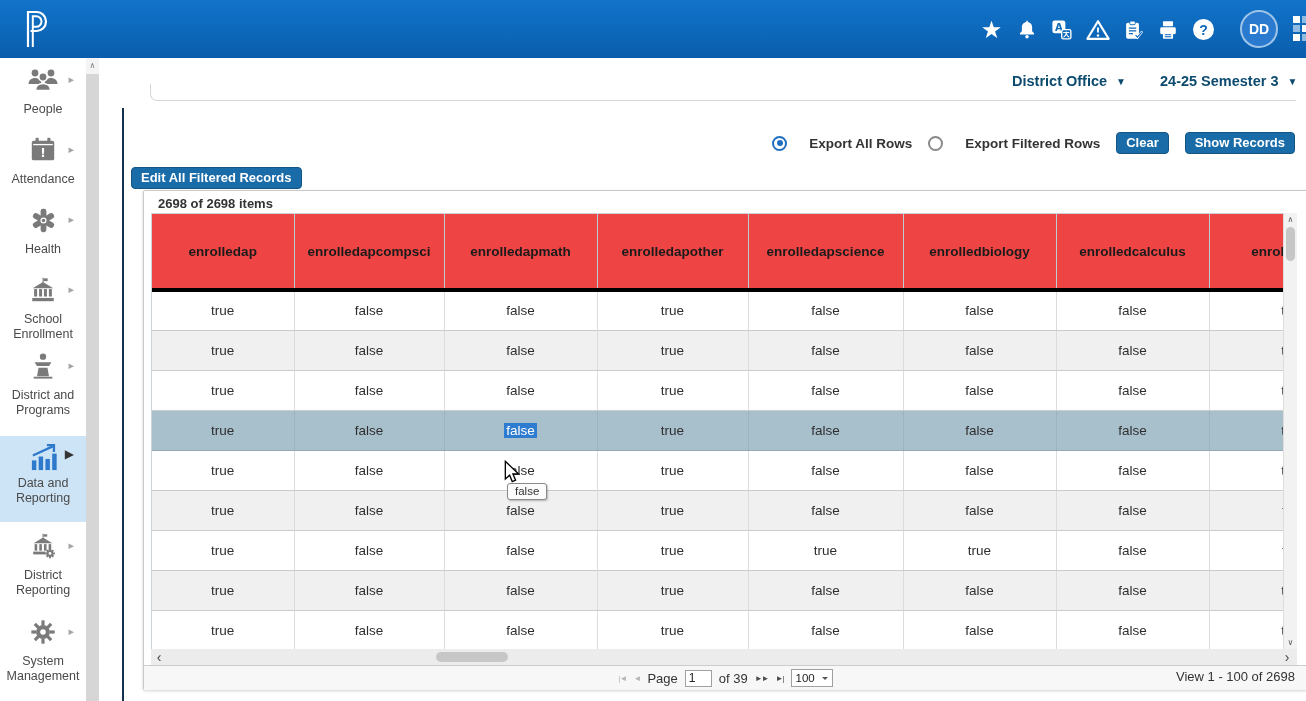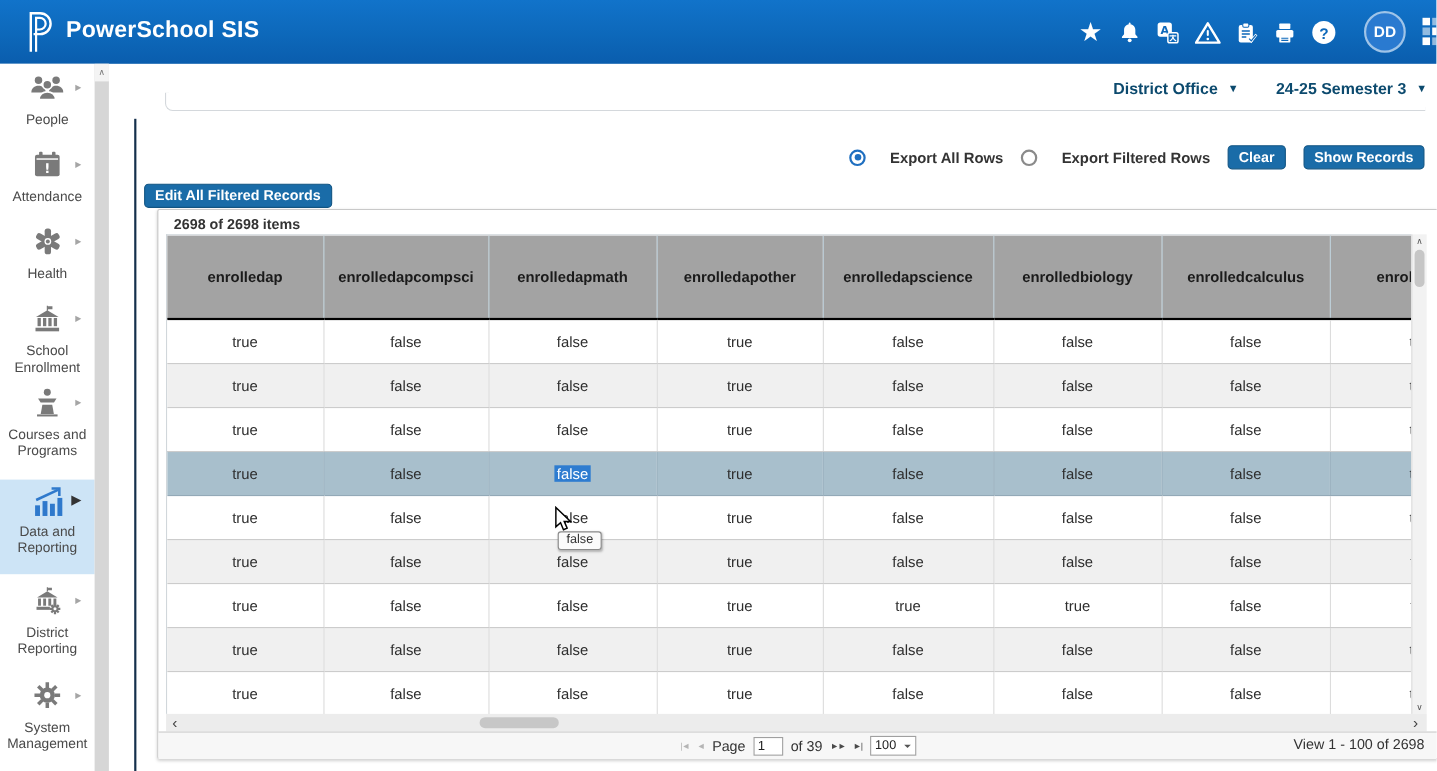--- a/index.html
+++ b/index.html
@@ -60,22 +60,22 @@
               border-radius:4px; padding:2px 9px 3px; cursor:pointer; font-family:inherit; }
   .edit-btn { position:absolute; left:131px; top:167px; }
 
   
   .panel { position:absolute; left:131px; top:190px; width:1165px; height:500px; background:#fff;
            border:1px solid #c9c9c9; border-radius:2px; box-shadow:0 1px 3px rgba(0,0,0,.18);margin-left:12px; }
   .items-count { position:absolute; left:14px; top:5px; font-size:13px; font-weight:bold; color:#333; }
   .tbl-wrap { position:absolute; left:7px; top:22px; width:1132px; height:436px; overflow:hidden;
               border-top:1px solid #ccd3d8; border-left:1px solid #ccd3d8; }
   table.grid { border-collapse:collapse; table-layout:fixed; width:1217px; }
-  table.grid th { height:76px; background:#a3a3a3; font-size:13.5px; font-weight:bold; color:#1b1b1b;
-                  text-align:center; border-left:1px solid #bccdd6; border-bottom:2px solid #000000; }
+  table.grid th { height:76px; background:#ef4444; font-size:13.5px; font-weight:bold; color:#1b1b1b;
+                  text-align:center; border-left:1px solid #bccdd6; border-bottom:4px solid #000000; }
   table.grid th:first-child { border-left:none; }
   table.grid td { height:40px; text-align:center; font-size:13.5px; color:#2e2e2e;
                   border-left:1px solid #dcdcdc; border-bottom:1px solid #cccccc; background:#fff; cursor:default; }
   table.grid td:first-child { border-left:none; }
   table.grid tr.alt td { background:#f0f0f0; }
   table.grid tr.selected td { background:#a8bfcc; border-left-color:#9db3c1; border-bottom-color:#93a9b7; }
   .text-selected { background:#2e7cd0; color:#fff; padding:0 2px; }
 
   .vscroll { position:absolute; left:1139px; top:22px; width:14px; height:436px; background:#f2f2f2;
              border-left:1px solid #ddd; }
@@ -111,21 +111,20 @@
 </head>
 <body>
 
 <div class="topbar">
   <span class="logo-mark">
     <svg width="28" height="40" viewBox="0 0 26 40" fill="none" stroke="#fff">
       <path d="M5 38 V3 h8.5 a9.5 9.5 0 0 1 0 19 H7.5" stroke-width="2.2"></path>
       <path d="M9.8 38 V7.2 h3.4 a5.3 5.3 0 0 1 0 10.6 h-3" stroke-width="2"></path>
     </svg>
   </span>
-  <span class="brand">PowerSchool SIS</span>
 
 
   <span class="hicon" style="left:978px">
     <span class="star-glyph">★</span>
   </span>
   <span class="hicon" style="left:1013px">
     <svg width="22" height="22" viewBox="0 0 24 24" fill="#fff">
       <rect x="11.2" y="1.6" width="1.6" height="2.4" rx=".8"></rect>
       <path d="M12 3.4c-3.4 0-5.6 2.5-5.6 5.7v4.2L4.3 15.6v1.3h15.4v-1.3l-2.1-2.3V9.1c0-3.2-2.2-5.7-5.6-5.7z"></path>
       <circle cx="12" cy="19.3" r="1.9"></circle>
@@ -276,21 +275,21 @@
       <span>
         <svg viewBox="0 0 30 30" width="28" height="28" fill="#7a7a7a">
           <circle cx="15" cy="5" r="3.4"></circle>
           <path d="M6 11 h18 l-2.5 4 h-13z"></path>
           <path d="M10.2 17 h9.6 l1.6 9 h-12.8z"></path>
           <rect x="5" y="26.5" width="20" height="2"></rect>
         </svg>
       </span>
       <span class="side-chev">▸</span>
     </div>
-    <div class="side-label">Courses and Programs</div>
+    <div class="side-label">District and Programs</div>
   </div>
 
   <div class="side-item active" style="top:378px; height:86px">
     <div class="side-icon-row" style="padding-top:6px">
       <span>
         <svg viewBox="0 0 32 30" width="31" height="29">
           <g fill="#2f79cc">
             <rect x="4" y="18" width="4.6" height="10"></rect>
               <rect x="11" y="14" width="4.6" height="14"></rect>
             <rect x="18" y="16.5" width="4.6" height="11.5"></rect>

